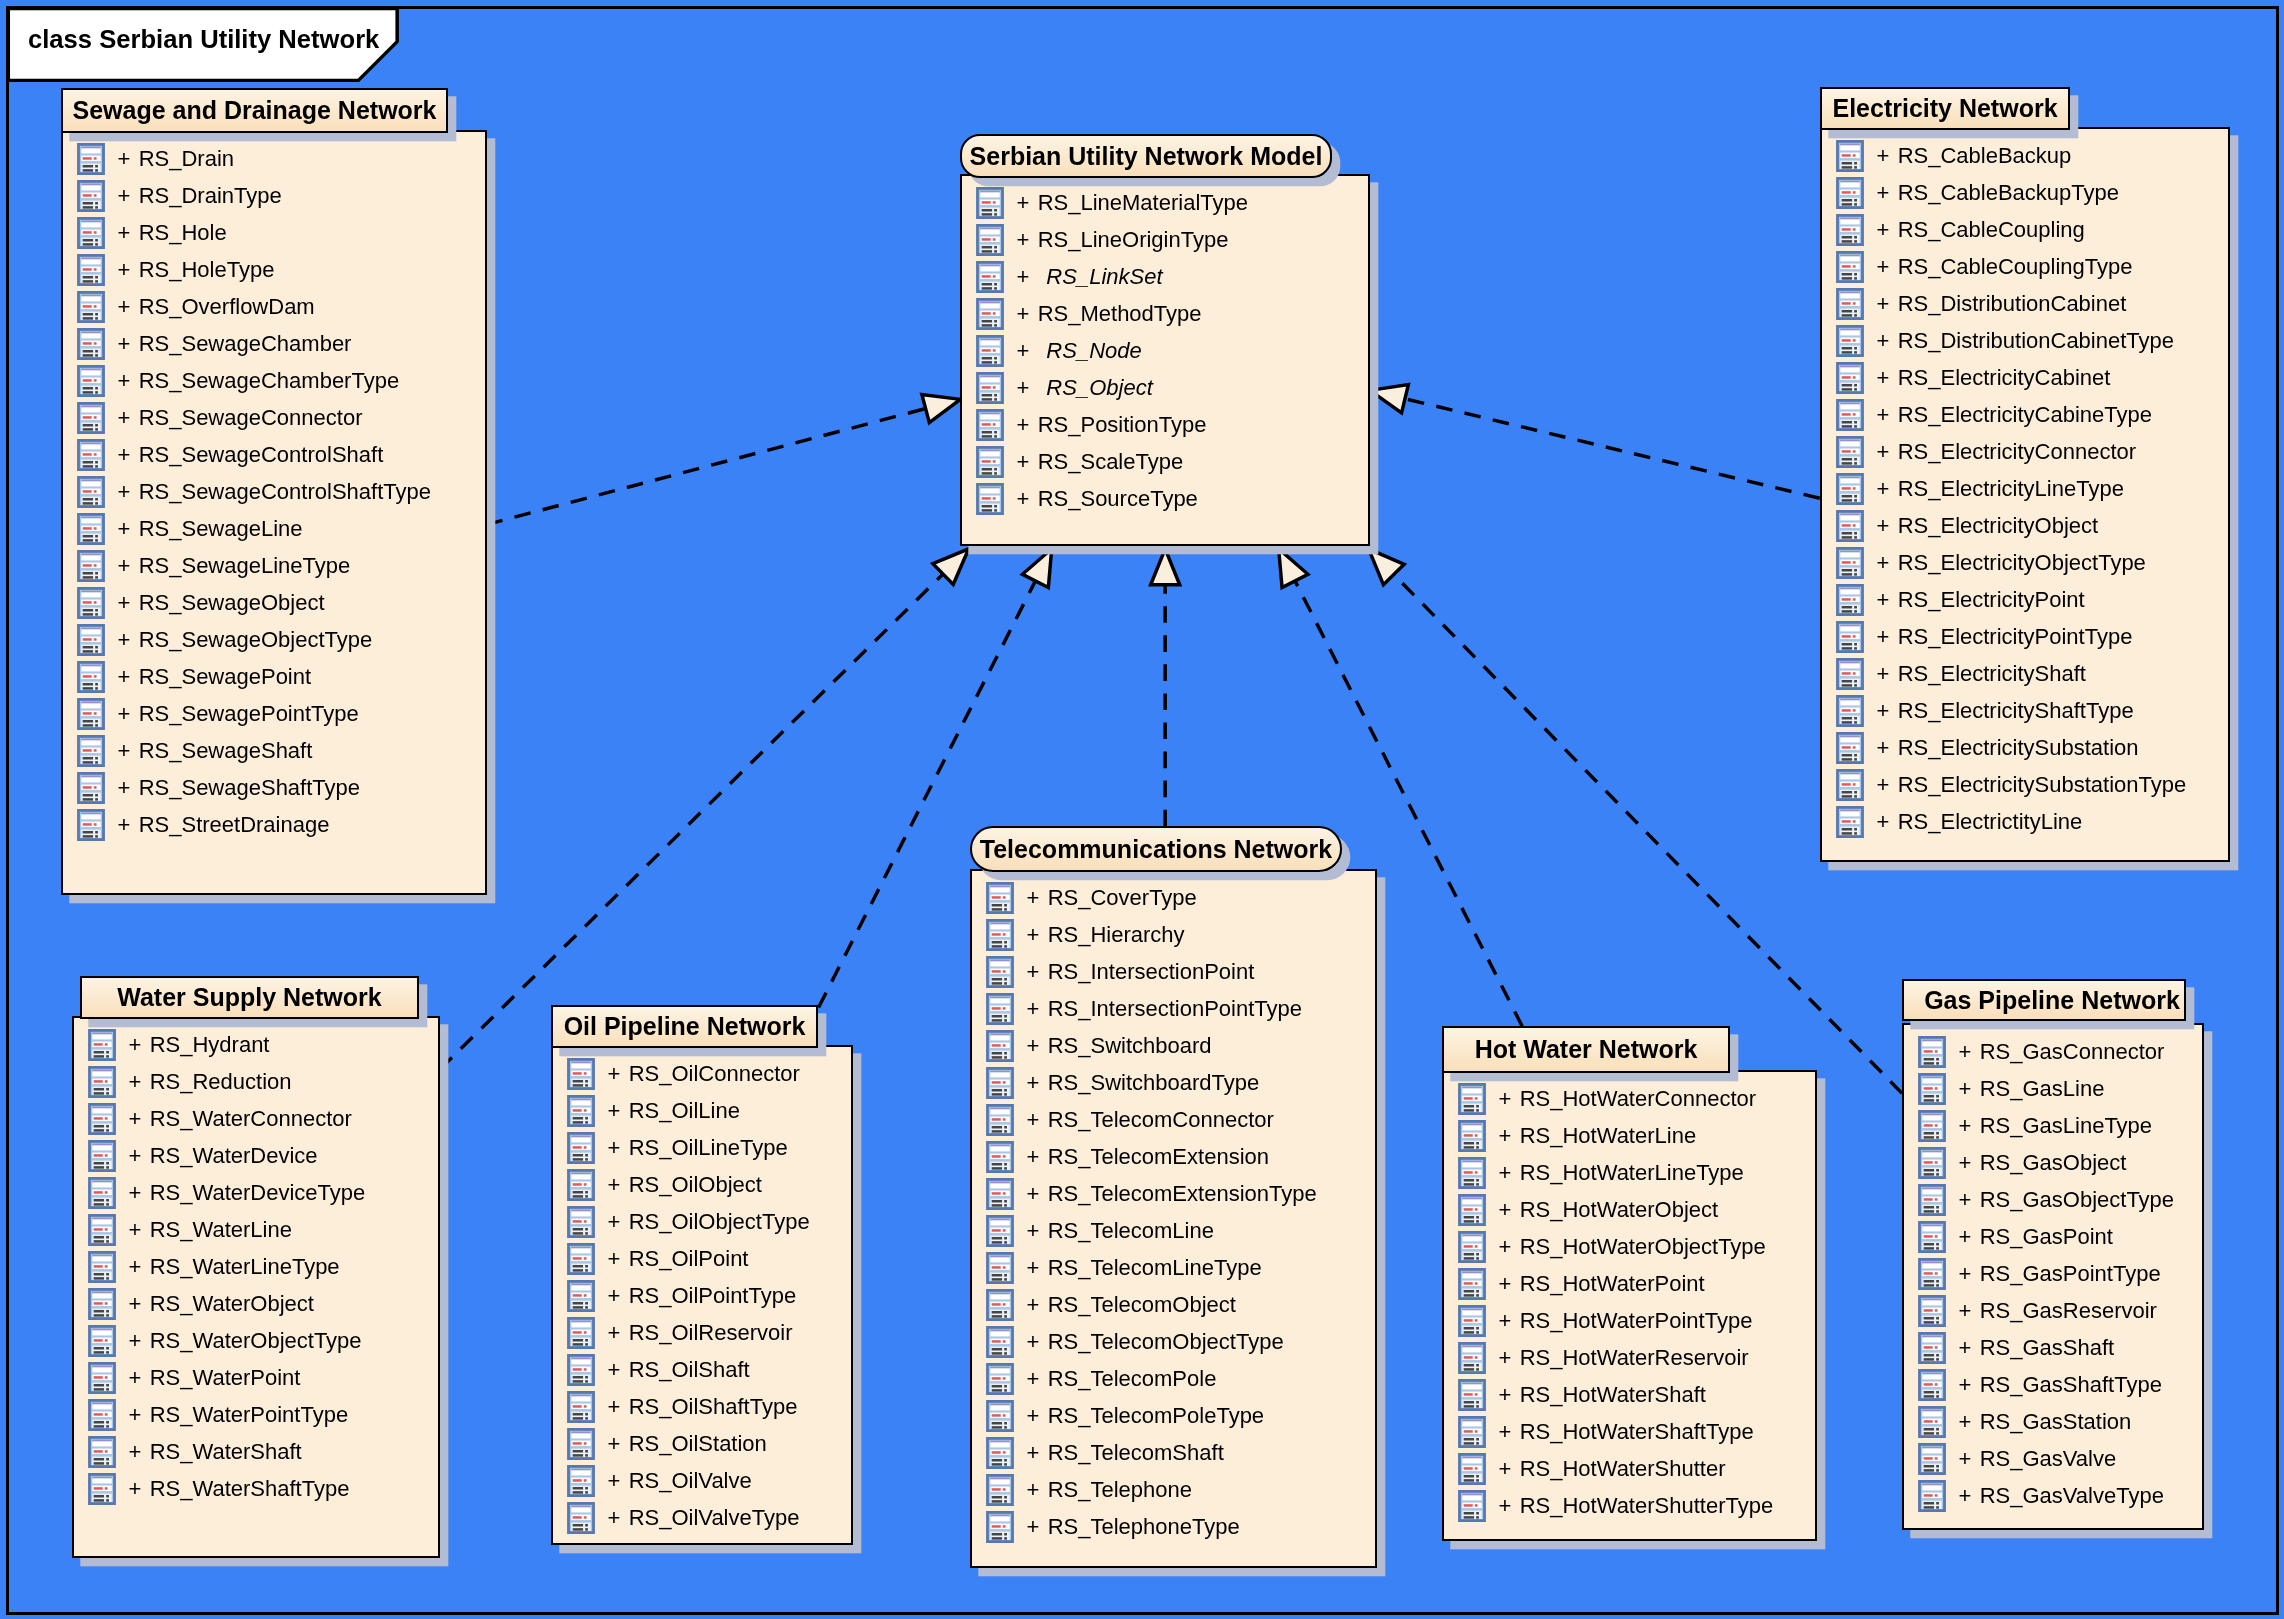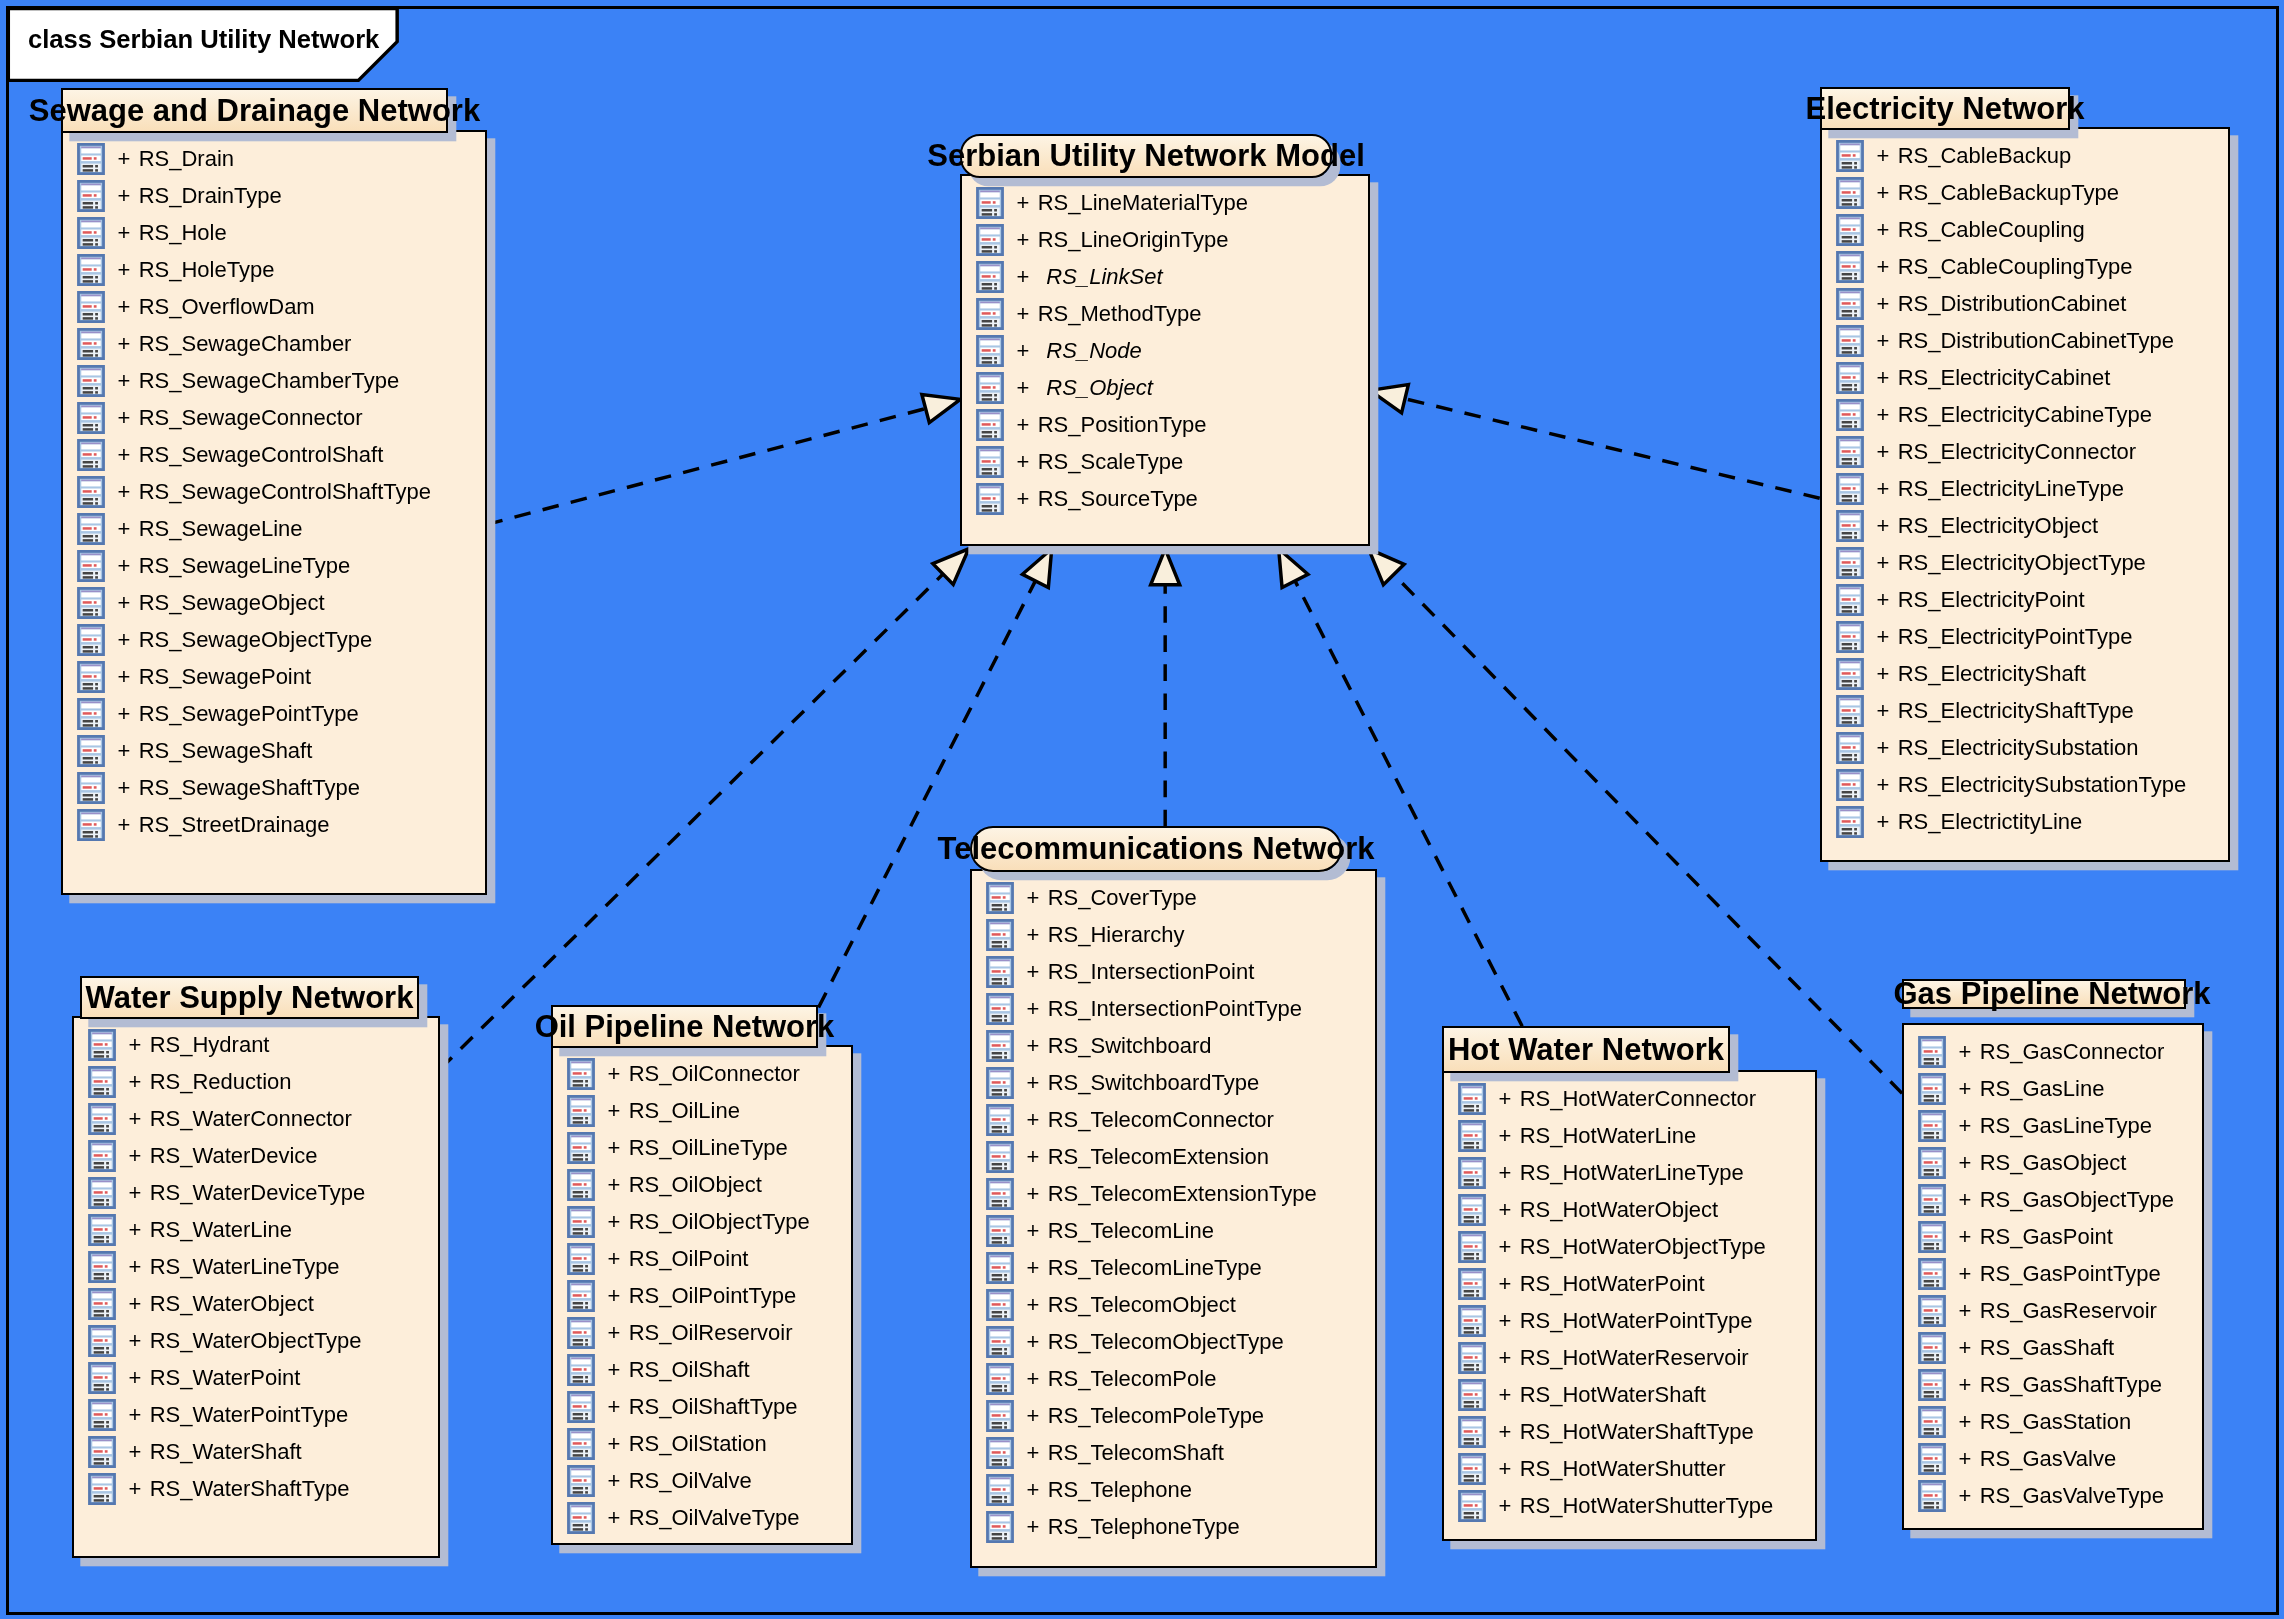--- a/index.html
+++ b/index.html
@@ -11,21 +11,21 @@
   #tab-label{
     position:absolute;left:28px;top:25px;font-size:25.6px;font-weight:bold;color:#000;
     white-space:nowrap;z-index:5;
   }
   #layer{position:absolute;left:0;top:0;z-index:1;}
   .bbody,.bhead{position:absolute;border:2.8px solid #000;box-sizing:border-box;
     box-shadow:8.3px 8.3px 0 #b3bcd3;}
   .bbody{background:#fdeeda;z-index:2;}
   .bhead{background:linear-gradient(#fdf4e4,#f9dfba);z-index:3;
     display:flex;align-items:center;justify-content:center;
-    font-weight:bold;font-size:31px;color:#000;white-space:nowrap;}
+    font-weight:bold;font-size:25px;color:#000;white-space:nowrap;}
   .list{padding-top:8.3px;}
   .row{display:flex;align-items:center;height:37px;padding-left:14px;}
   .cicon{width:28px;height:32px;flex:0 0 28px;}
   .cicon svg{display:block;}
   .plus{font-size:22px;color:#000;margin-left:12.5px;}
   .ilabel{font-size:22px;color:#000;white-space:nowrap;margin-left:8.3px;}
   .row.it .ilabel{font-style:italic;margin-left:17px;}
 </style>
 </head>
 <body>
@@ -2287,16 +2287,16 @@
                 <rect x="13" y="15.8" width="2" height="1.8" fill="#454545"></rect>
                 <rect x="4" y="18.8" width="7.5" height="1.8" fill="#454545"></rect>
                 <rect x="13" y="18.8" width="2" height="1.8" fill="#454545"></rect>
               </svg>
             </span>
             <span class="plus">+</span>
             <span class="ilabel">RS_GasValveType</span>
           </div>
         </div>
       </div>
-      <div class="bhead" style="left: 1902px; top: 979px; width: 284px; height: 30px; padding-left: 16px;">Gas Pipeline Network</div>
+      <div class="bhead" style="left: 1902px; top: 979px; width: 284px; height: 42px; padding-left: 16px;">Gas Pipeline Network</div>
     </div>
 </div>
 
 
 </body></html>

